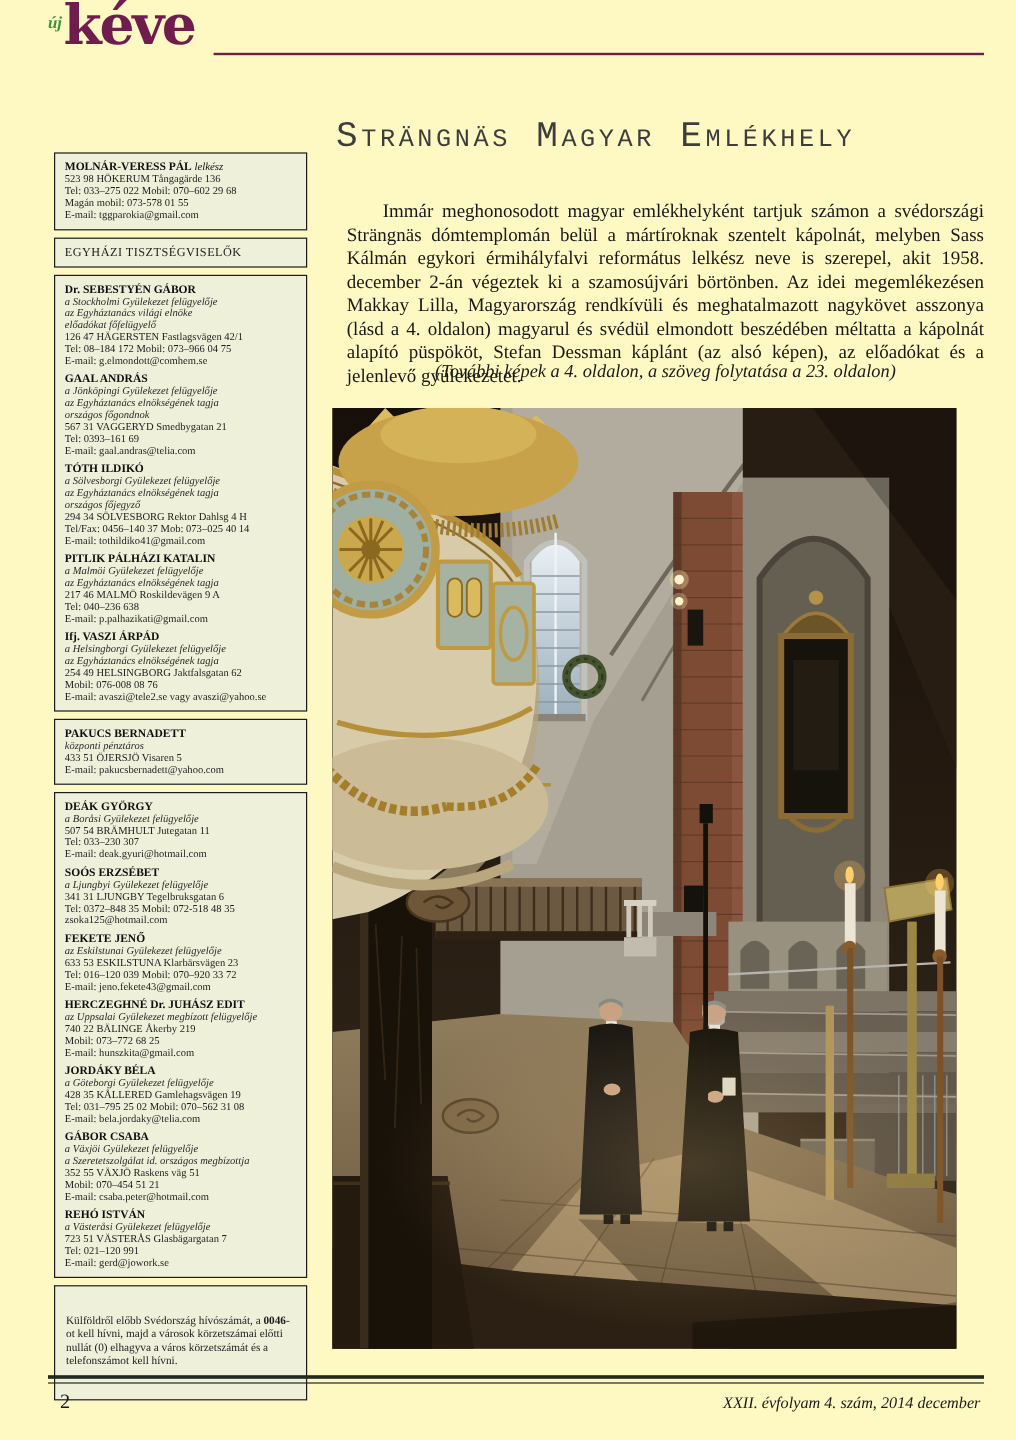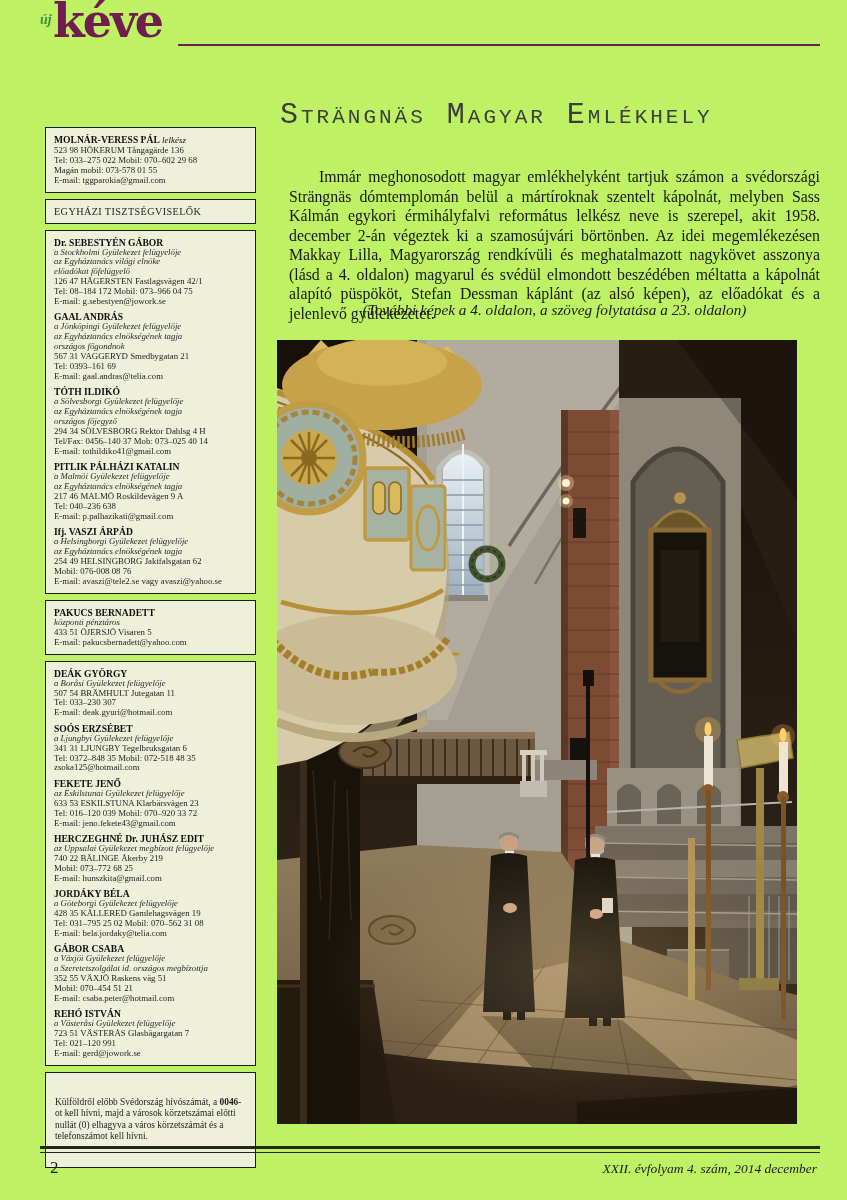--- a/index.html
+++ b/index.html
@@ -1,17 +1,17 @@
 <!DOCTYPE html>
 <html><head>
 <meta charset="utf-8">
 <style>
   html,body{margin:0;padding:0;}
   body{width:847px;height:1200px;background:#eef0ef;font-family:"Liberation Serif", serif;}
-  .page{position:relative;width:847px;height:1200px;background:#bef264;overflow:hidden;}
+  .page{position:relative;width:847px;height:1200px;background:#fef9c3;overflow:hidden;}
 
   
   .masthead{position:absolute;left:40px;top:8px;right:27px;height:52px;}
   .logo-uj{position:absolute;left:0px;top:4px;color:#41903c;font-size:14px;font-weight:bold;font-style:italic;letter-spacing:0;}
   .logo-keve{position:absolute;left:13px;top:-14px;color:#6e1d4e;font-size:46px;font-weight:bold;letter-spacing:-2px;font-family:"DejaVu Serif", serif;}
   .mast-line{position:absolute;left:138px;right:0;top:36px;height:2px;background:#6e1d4e;}
 
   
   .sidebar{position:absolute;left:45px;top:95px;width:211px;margin-top:32px;}
   .sbox{box-sizing:border-box;border:1.6px solid #1c1c1c;background:#eef0da;padding:6px 8px;margin-bottom:6px;font-size:8.8px;line-height:9.9px;color:#1d1d1d;}
@@ -60,21 +60,21 @@
       </div>
       <div class="sbox sheader">EGYHÁZI TISZTSÉGVISELŐK</div>
       <div class="sbox">
         <div class="entry">
           <div class="ename">Dr. SEBESTYÉN GÁBOR</div>
           <div class="erole">a Stockholmi Gyülekezet felügyelője</div>
           <div class="erole">az Egyháztanács világi elnöke</div>
           <div class="erole">előadókat főfelügyelő</div>
           <div class="eline">126 47  HÄGERSTEN  Fastlagsvägen 42/1</div>
           <div class="eline">Tel: 08–184 172  Mobil: 073–966 04 75</div>
-          <div class="eline">E-mail: g.sebestyen@jowork.se</div>
+          <div class="eline">E-mail: g.elmondott@comhem.se</div>
         </div>
         <div class="entry">
           <div class="ename">GAAL ANDRÁS</div>
           <div class="erole">a Jönköpingi Gyülekezet felügyelője</div>
           <div class="erole">az Egyháztanács elnökségének tagja</div>
           <div class="erole">országos főgondnok</div>
           <div class="eline">567 31  VAGGERYD  Smedbygatan 21</div>
           <div class="eline">Tel: 0393–161 69</div>
           <div class="eline">E-mail: gaal.andras@telia.com</div>
         </div>

